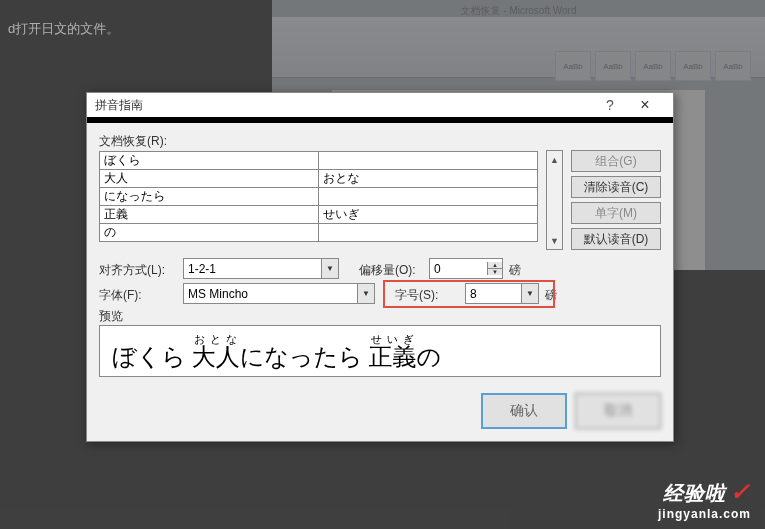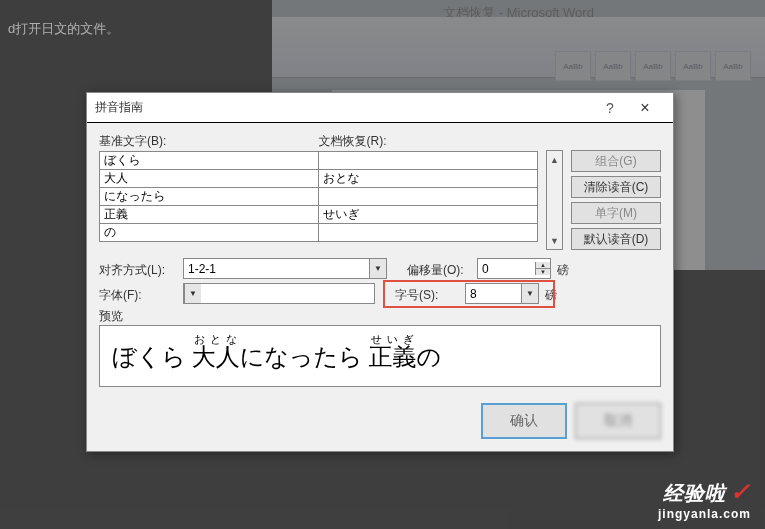--- a/index.html
+++ b/index.html
@@ -27,21 +27,21 @@
     right: 0;
     height: 270px;
     background: #c0c7d0;
     opacity: 0.6;
   }
   .word-title {
     position: absolute;
     top: 4px;
     left: 50%;
     transform: translateX(-50%);
-    font-size: 13px;
+    font-size: 10px;
     color: #888;
   }
   .word-ribbon {
     position: absolute;
     top: 17px;
     left: 0;
     right: 0;
     height: 61px;
     background: linear-gradient(#f3f5fa, #dde2ec);
     border-bottom: 1px solid #aab;
@@ -85,21 +85,21 @@
     background: #f0f0f0;
     border: 1px solid #888;
     box-shadow: 2px 2px 10px rgba(0,0,0,0.4);
   }
   .dlg-title {
     height: 30px;
     display: flex;
     align-items: center;
     padding: 0 8px;
     background: #fff;
-    border-bottom: 1px solid #000000;
+    border-bottom: 6px solid #000000;
   }
   .dlg-title-text { flex: 1; font-size: 12px; color: #333; }
   .dlg-help {
     width: 30px;
     text-align: center;
     color: #555;
     font-size: 14px;
   }
   .dlg-close {
     width: 40px;
@@ -245,24 +245,24 @@
     pointer-events: none;
   }
   .preview-label {
     font-size: 12px;
     color: #333;
     margin-bottom: 0;
   }
   .preview-box {
     border: 1px solid #888;
     background: #fff;
-    height: 62px;
+    height: 52px;
     padding: 8px 12px;
     display: flex;
-    align-items: flex-start;
+    align-items: center;
   }
   .ruby-text {
     font-family: "MS Mincho", serif;
     font-size: 24px;
     color: #000;
     line-height: 1;
   }
   .ruby-text rt {
     font-size: 11px;
   }
@@ -345,21 +345,20 @@
 <div class="dialog">
   <div class="dlg-title">
     <div class="dlg-title-text">拼音指南</div>
     <div class="dlg-help">?</div>
     <div class="dlg-close">×</div>
   </div>
   <div class="dlg-body">
     <div class="table-area">
       <div class="table-cols">
         <div class="col-labels">
-          <div>基准文字(B):</div>
           <div>文档恢复(R):</div>
         </div>
         <div class="row">
           <div class="cell">ぼくら</div>
           <div class="cell"></div>
         </div>
         <div class="row">
           <div class="cell">大人</div>
           <div class="cell">おとな</div>
         </div>
@@ -385,38 +384,39 @@
         <button class="btn" disabled="">组合(G)</button>
         <button class="btn">清除读音(C)</button>
         <button class="btn" disabled="">单字(M)</button>
         <button class="btn">默认读音(D)</button>
       </div>
     </div>
 
     <div class="form-rows" style="position:relative;">
       <div class="form-row">
         <div class="form-label">对齐方式(L):</div>
-        <div class="form-select" style="width:204px">
+        <div class="form-select" style="width:156px">
           <div class="val">1-2-1</div>
           <div class="drop-btn">▼</div>
         </div>
         <div style="width:12px"></div>
         <div class="form-label" style="width:66px">偏移量(O):</div>
         <div class="form-select" style="width:74px">
           <div class="val">0</div>
           <div class="spinner">
             <div class="spin-up">▲</div>
             <div class="spin-down">▼</div>
           </div>
         </div>
         <div class="unit">磅</div>
       </div>
       <div class="form-row">
         <div class="form-label">字体(F):</div>
         <div class="form-select" style="width:192px">
+          <div class="val">MS Mincho</div>
           <div class="drop-btn">▼</div>
         </div>
         <div style="width:12px"></div>
         <div class="form-label" style="width:66px">字号(S):</div>
         <div class="form-select" style="width:74px">
           <div class="val">8</div>
           <div class="drop-btn">▼</div>
         </div>
         <div class="unit">磅</div>
       </div>

